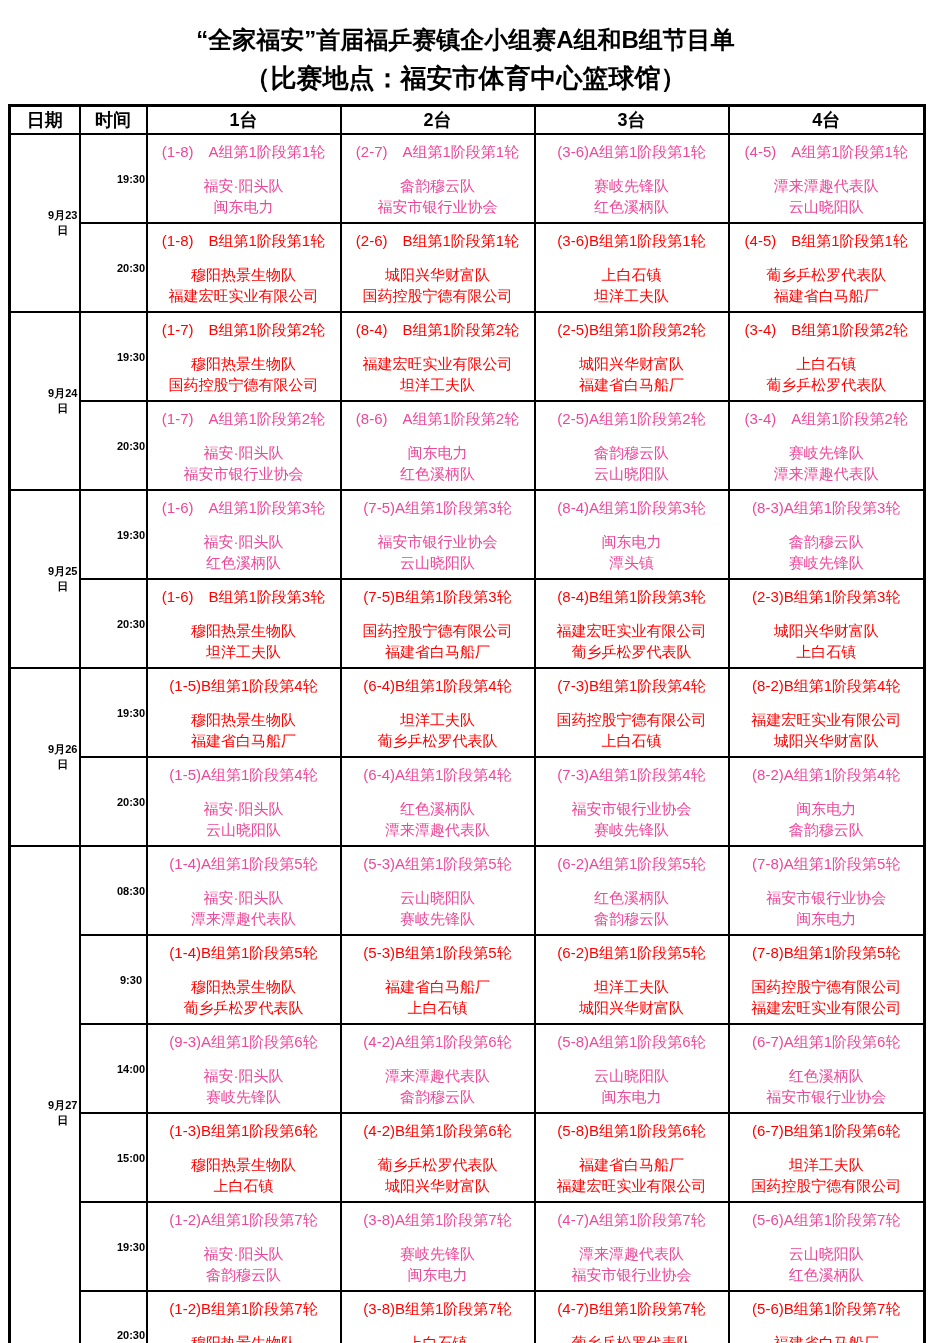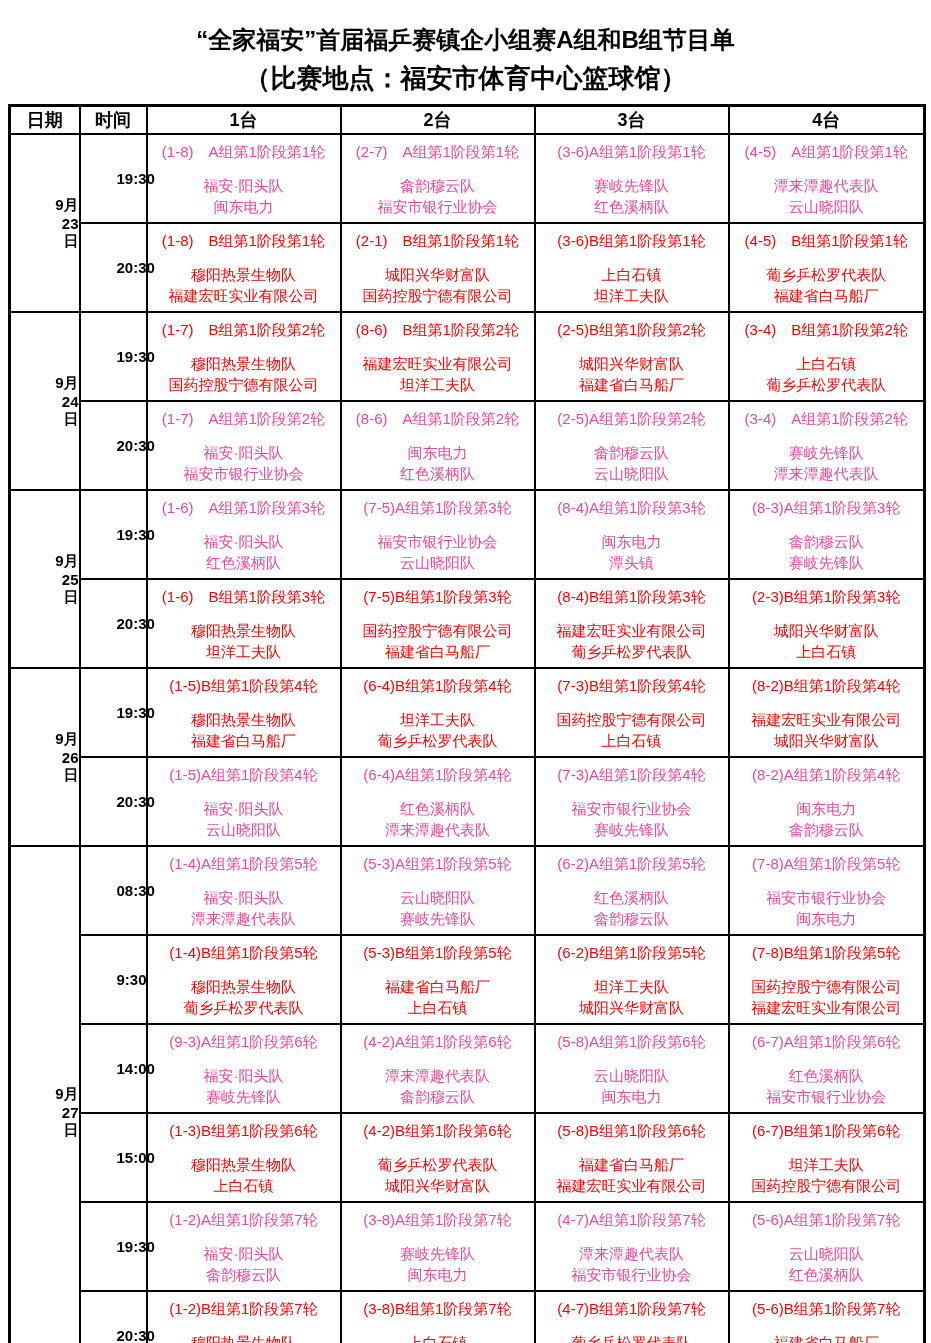--- a/index.html
+++ b/index.html
@@ -33,23 +33,23 @@
     border: 3px solid #000;
   }
   th, td { border: 2px solid #000; padding: 0; }
   th {
     height: 26px;
     font-size: 18px;
     font-weight: bold;
     text-align: center;
   }
   td.date-cell, td.time-cell {
-    text-align: right;
+    text-align: center;
     font-weight: bold;
-    font-size: 15px;
+    font-size: 11px;
     padding-left: 36px;
   }
   tr.match-row { height: 89px; }
   td.match-cell {
     vertical-align: top;
     text-align: center;
     font-size: 15px;
   }
   .mh { margin-top: 8px; margin-bottom: 13px; }
   .mt { line-height: 21px; }
@@ -107,21 +107,21 @@
         </td>
       </tr>
       <tr class="match-row red">
         <td class="time-cell">20:30</td>
         <td class="match-cell">
           <div class="mh">(1-8)　B组第1阶段第1轮</div>
           <div class="mt">穆阳热景生物队</div>
           <div class="mt">福建宏旺实业有限公司</div>
         </td>
         <td class="match-cell">
-          <div class="mh">(2-1)　B组第1阶段第1轮</div>
+          <div class="mh">(2-6)　B组第1阶段第1轮</div>
           <div class="mt">城阳兴华财富队</div>
           <div class="mt">国药控股宁德有限公司</div>
         </td>
         <td class="match-cell">
           <div class="mh">(3-6)B组第1阶段第1轮</div>
           <div class="mt">上白石镇</div>
           <div class="mt">坦洋工夫队</div>
         </td>
         <td class="match-cell">
           <div class="mh">(4-5)　B组第1阶段第1轮</div>
@@ -131,21 +131,21 @@
       </tr>
       <tr class="match-row red">
         <td class="date-cell" rowspan="2">9月24日</td>
         <td class="time-cell">19:30</td>
         <td class="match-cell">
           <div class="mh">(1-7)　B组第1阶段第2轮</div>
           <div class="mt">穆阳热景生物队</div>
           <div class="mt">国药控股宁德有限公司</div>
         </td>
         <td class="match-cell">
-          <div class="mh">(8-6)　B组第1阶段第2轮</div>
+          <div class="mh">(8-4)　B组第1阶段第2轮</div>
           <div class="mt">福建宏旺实业有限公司</div>
           <div class="mt">坦洋工夫队</div>
         </td>
         <td class="match-cell">
           <div class="mh">(2-5)B组第1阶段第2轮</div>
           <div class="mt">城阳兴华财富队</div>
           <div class="mt">福建省白马船厂</div>
         </td>
         <td class="match-cell">
           <div class="mh">(3-4)　B组第1阶段第2轮</div>

